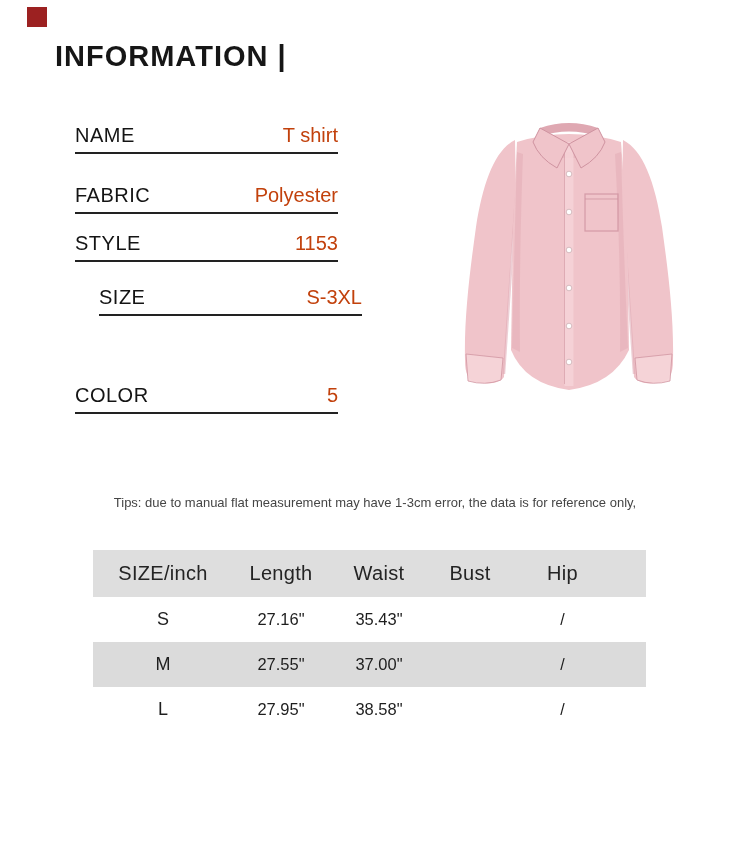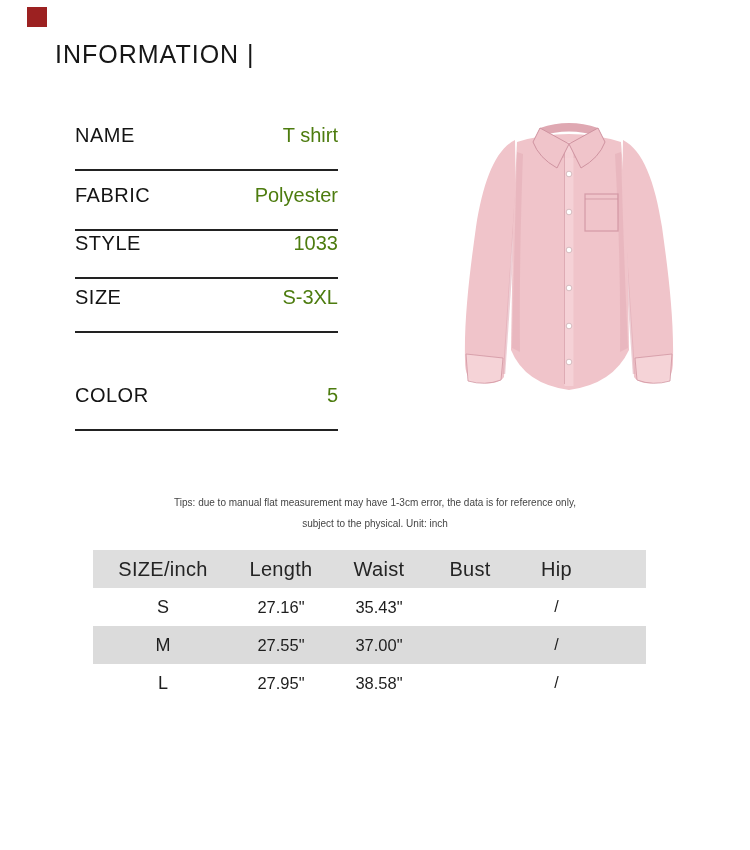--- a/index.html
+++ b/index.html
@@ -16,52 +16,52 @@
   *{margin:0;padding:0;box-sizing:border-box;}
   html,body{background:#ffffff;}
   body{
     width:750px;height:850px;position:relative;overflow:hidden;
     font-family:"Liberation Sans","DejaVu Sans",sans-serif;color:var(--ink);
   }
   
   .accent-square{position:absolute;left:27px;top:7px;width:20px;height:20px;background:var(--accent-red);}
   
   .page-title{
-    position:absolute;left:55px;top:40px;font-size:25px;letter-spacing:1px;
-    color:#161616;font-weight:400;white-space:pre;
+    position:absolute;left:55px;top:40px;font-size:29px;letter-spacing:1px;
+    color:#161616;font-weight:700;white-space:pre;
   }
   
   .info-list{position:absolute;left:75px;top:0;width:263px;}
   .info-row{
     position:absolute;left:0;width:263px;display:flex;justify-content:space-between;
-    align-items:center;border-bottom:2px solid #222;padding-bottom:22px;
+    align-items:center;border-bottom:2px solid #222;padding-bottom:5px;
   }
   .info-row.r0{top:124px;} .info-row.r1{top:184px;} .info-row.r2{top:232px;}
-  .info-row.r3{top:286px;} .info-row.r4{top:384px;}
+  .info-row.r3{top:286px;margin-left:24px;} .info-row.r4{top:384px;}
   .info-label{font-size:20px;letter-spacing:.5px;color:#141414;}
-  .info-value{font-size:20px;color:#4d7c0f;}
+  .info-value{font-size:20px;color:#c2410c;}
   
   .product-photo{position:absolute;left:445px;top:112px;width:248px;height:300px;}
   .shirt-body-fill{fill:var(--shirt-body);}
   .shirt-light-fill{fill:var(--shirt-light);}
   .shirt-shade-fill{fill:var(--shirt-shade);}
   .shirt-outline-stroke{stroke:var(--shirt-outline);}
   
   .tips{
     position:absolute;left:0;top:492px;width:750px;text-align:center;
-    font-size:10px;line-height:21px;color:#454545;
+    font-size:13px;line-height:21px;color:#454545;
   }
   
   .size-table{
     position:absolute;left:93px;top:550px;width:553px;
     border-collapse:collapse;table-layout:fixed;
   }
   .size-table th,.size-table td{
     height:38px;text-align:center;vertical-align:middle;
-    font-weight:normal;color:#1e1e1e;padding:0;
+    font-weight:normal;color:#1e1e1e;padding:12px;
   }
   .size-table thead tr{background:var(--header-gray);}
   .size-table thead th{font-size:20px;letter-spacing:.3px;color:#242424;}
   .size-table tbody tr:nth-child(even){background:var(--stripe);}
   .size-table td.c-size{font-size:18px;}
   .size-table td.c-num{font-size:16.5px;}
   .size-table td.c-slash{font-size:16px;}
   .size-table .col-hip-pad{padding-right:44px;}
 </style>
 </head>
@@ -75,21 +75,21 @@
   <div class="info-row r0">
     <span class="info-label">NAME</span>
     <span class="info-value">T shirt</span>
   </div>
   <div class="info-row r1">
     <span class="info-label">FABRIC</span>
     <span class="info-value">Polyester</span>
   </div>
   <div class="info-row r2">
     <span class="info-label">STYLE</span>
-    <span class="info-value">1033</span>
+    <span class="info-value">1153</span>
   </div>
   <div class="info-row r3">
     <span class="info-label">SIZE</span>
     <span class="info-value">S-3XL</span>
   </div>
   <div class="info-row r4">
     <span class="info-label">COLOR</span>
     <span class="info-value">5</span>
   </div>
 </div>
@@ -130,21 +130,20 @@
   <rect x="140" y="82" width="33" height="37" fill="none" stroke="var(--shirt-outline)" stroke-width="1.3" opacity="0.8"></rect>
   <line x1="140" y1="87" x2="173" y2="87" stroke="var(--shirt-outline)" stroke-width="1" opacity="0.8"></line>
 
   <path class="shirt-shade-fill" d="M95,16 Q124,6 153,16 L153,24 Q124,15 95,24 Z"></path>
   <path class="shirt-body-fill shirt-outline-stroke" stroke-width="1" d="M95,16 L124,32 L112,56 Q94,46 88,30 Z"></path>
   <path class="shirt-body-fill shirt-outline-stroke" stroke-width="1" d="M153,16 L124,32 L136,56 Q154,46 160,30 Z"></path>
 </svg>
 
 <div class="tips">
   <div>Tips: due to manual flat measurement may have 1-3cm error, the data is for reference only,</div>
-  <div>subject to the physical. Unit: inch</div>
 </div>
 
 <table class="size-table">
   <colgroup>
     <col style="width:140px">
       <col style="width:96px">
       <col style="width:100px">
     <col style="width:82px">
       <col style="width:135px">
   </colgroup>

